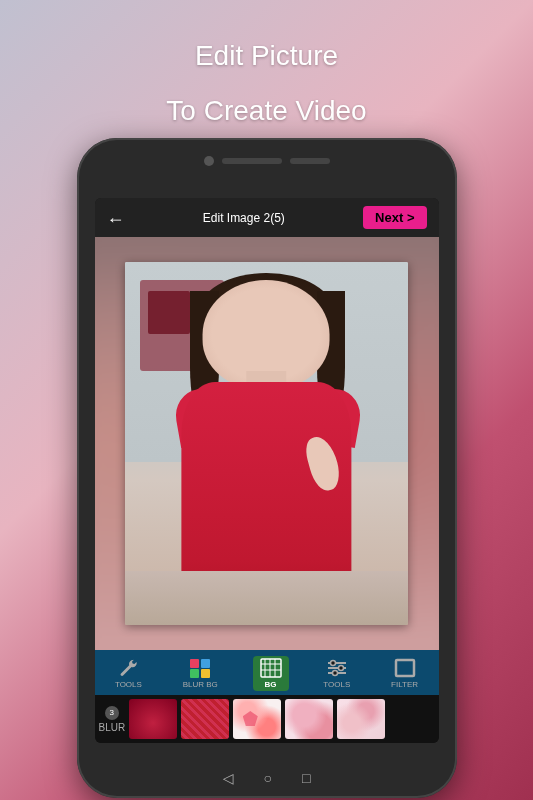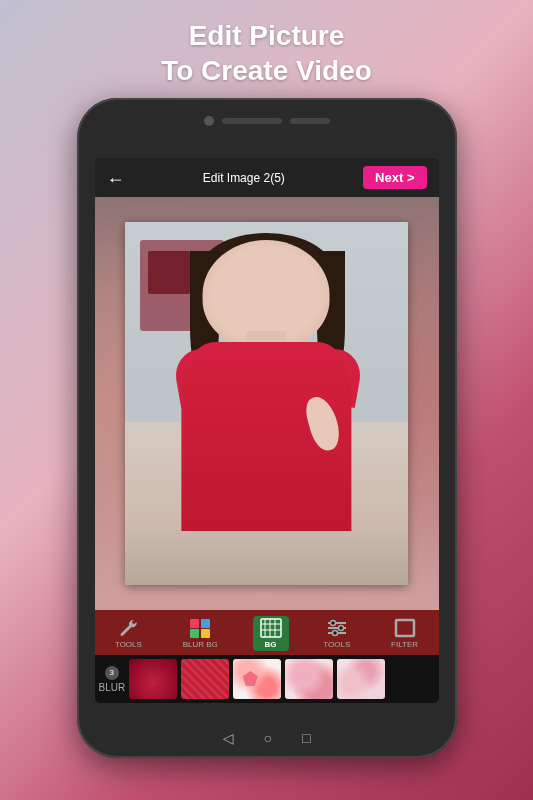--- a/index.html
+++ b/index.html
@@ -16,22 +16,23 @@
     }
 
     .title-area {
       text-align: center;
       padding: 18px 0 10px 0;
       color: white;
       text-shadow: 0 1px 3px rgba(0,0,0,0.3);
     }
     .title-area h1 {
       font-size: 28px;
-      font-weight: bold;
+      font-weight: normal;
       line-height: 1.25;
+      margin-top: 20px;
     }
 
     .phone-wrapper {
       position: relative;
       width: 380px;
       height: 660px;
       margin-top: 0;
     }
 
     
@@ -116,21 +117,21 @@
       color: white;
       font-size: 18px;
       cursor: pointer;
     }
     .header-title {
       color: white;
       font-size: 12px;
     }
     .next-btn {
       background: #e91e8c;
-      color: #ffffff;
+      color: #000000;
       font-size: 13px;
       font-weight: bold;
       padding: 4px 12px;
       border-radius: 4px;
       cursor: pointer;
     }
 
     
     .image-preview {
       flex: 1;
@@ -296,21 +297,21 @@
     
     .photo-floor {
       position: absolute;
       bottom: 0; left: 0; right: 0;
       height: 15%;
       background: linear-gradient(180deg, #c8b8b0 0%, #b8a898 100%);
     }
 
     
     .tools-bar {
-      background: #7f1d1d;
+      background: #0c4a6e;
       padding: 6px 0 4px 0;
       display: flex;
       align-items: center;
       justify-content: space-around;
       flex-shrink: 0;
     }
     .tool-item {
       display: flex;
       flex-direction: column;
       align-items: center;

